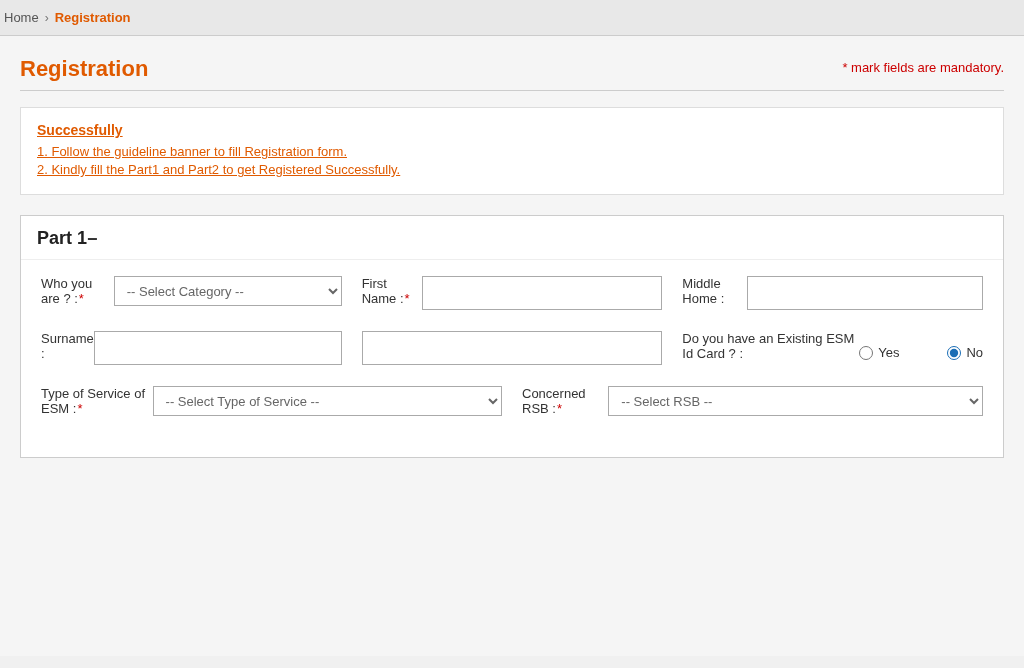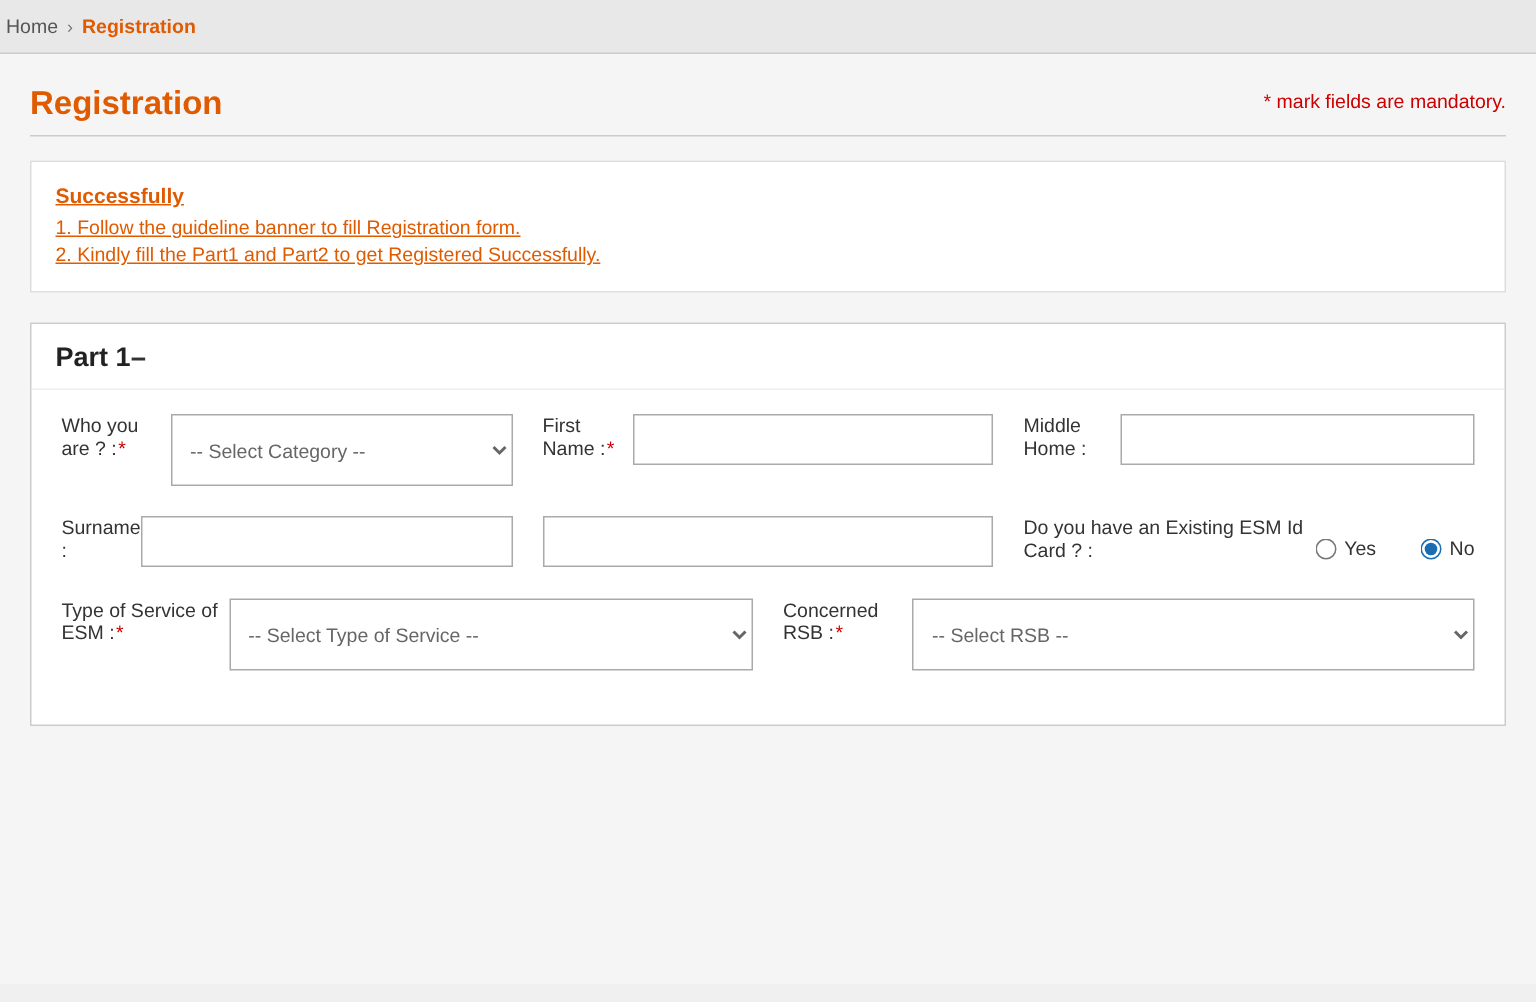--- a/index.html
+++ b/index.html
@@ -138,33 +138,33 @@
       background: #fff;
       color: #333;
       width: 100%;
       outline: none;
     }
 
     .form-select {
       border: 1px solid #aaa;
       padding: 6px 8px;
       font-size: 13px;
-      height: 48px;
+      height: 30px;
       background: #fff;
       color: #666;
       width: 100%;
       outline: none;
       appearance: auto;
       cursor: pointer;
     }
 
     
     .radio-group {
       display: flex;
-      gap: 30px;
+      gap: 48px;
       align-items: center;
       margin-top: 8px;
     }
     .radio-label {
       display: flex;
       align-items: center;
       gap: 5px;
       cursor: pointer;
       font-size: 13px;
       color: #333;

